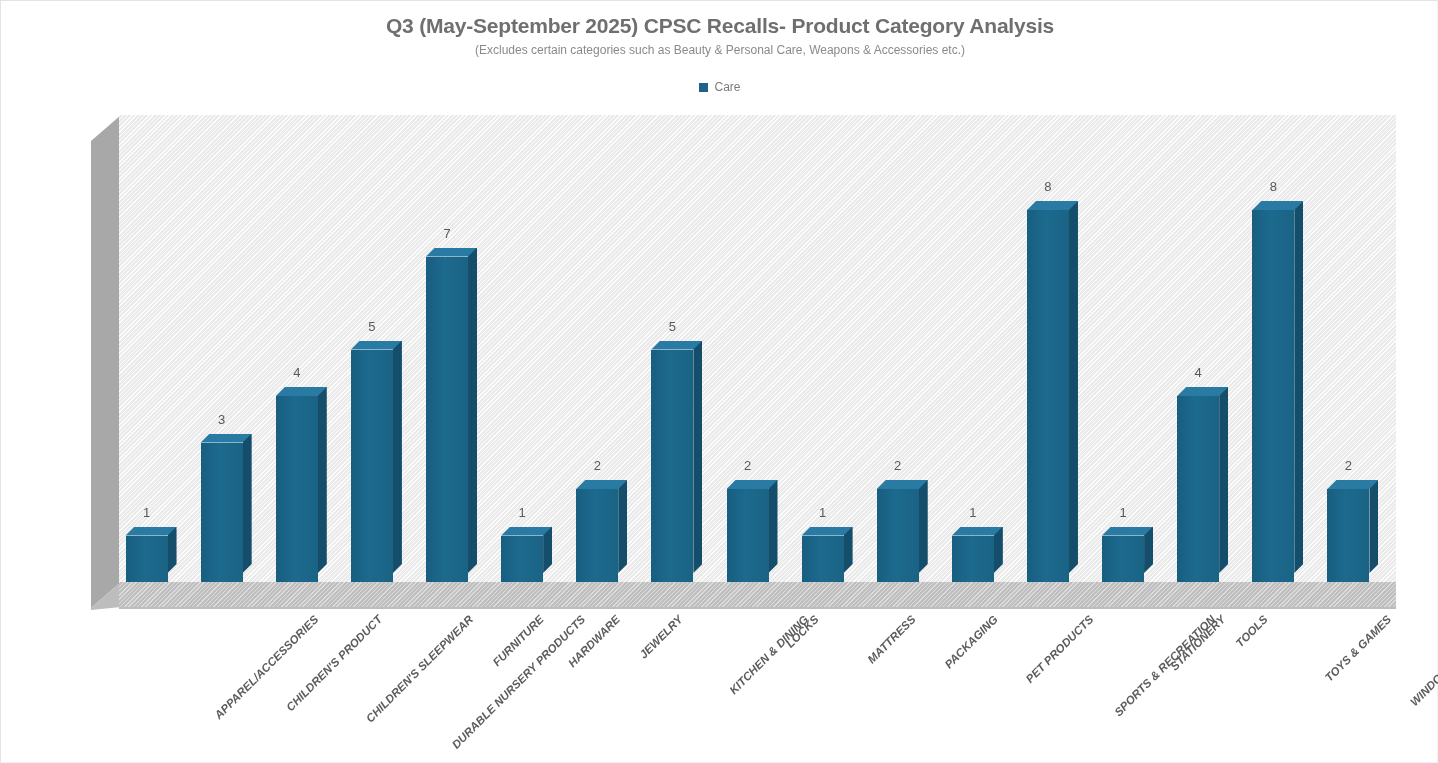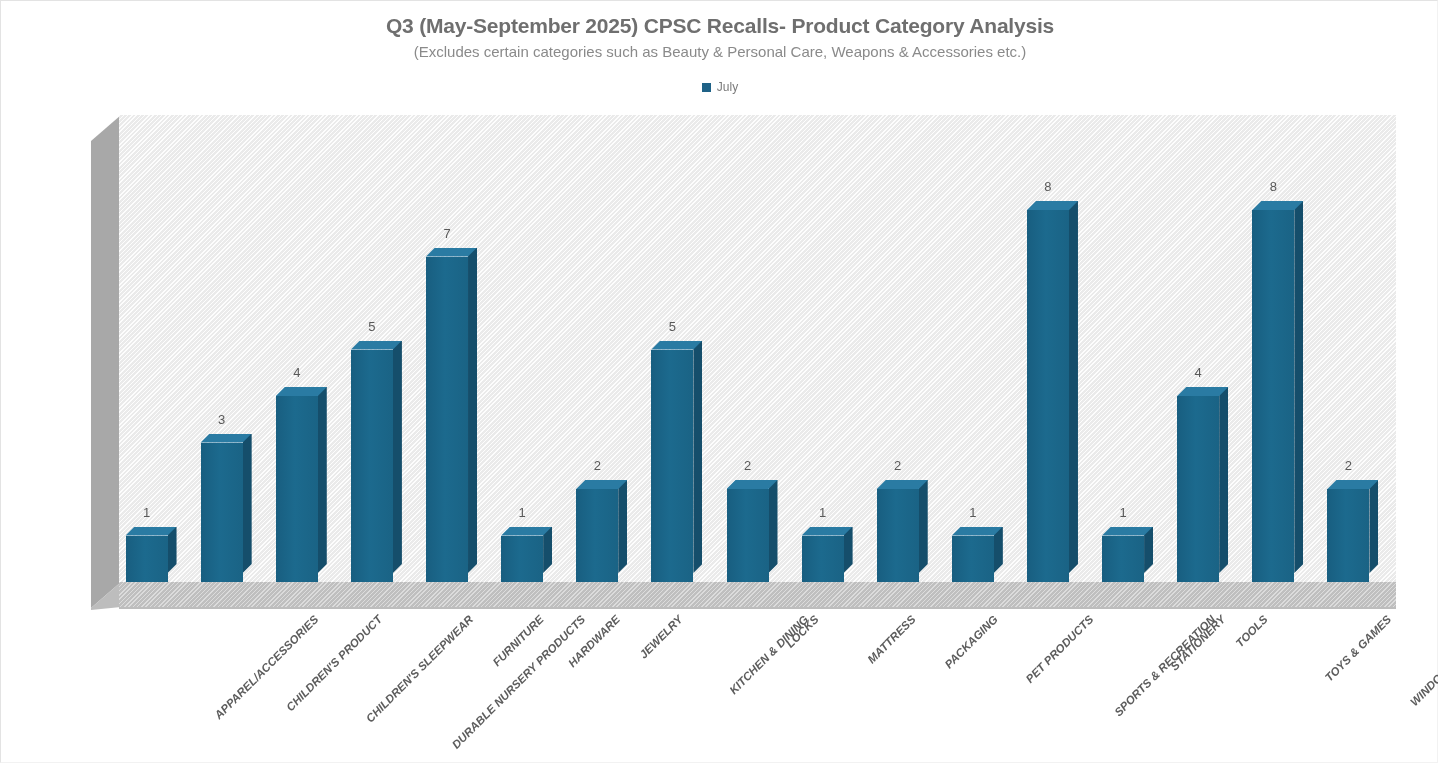--- a/index.html
+++ b/index.html
@@ -38,21 +38,21 @@
     color: #6f6f6f;
     letter-spacing: -0.2px;
     white-space: nowrap;
   }
   .subtitle {
     position: absolute;
     top: 42px;
     left: 0;
     width: 1438px;
     text-align: center;
-    font-size: 15px;
+    font-size: 12px;
     color: #8a8a8a;
     white-space: nowrap;
   }
 
   
   .legend {
     position: absolute;
     top: 79px;
     left: 0;
     width: 1438px;
@@ -210,21 +210,21 @@
 </head>
 <body>
 
 <div class="canvas">
 
   <div class="title">Q3 (May-September 2025) CPSC Recalls- Product Category Analysis</div>
   <div class="subtitle">(Excludes certain categories such as Beauty &amp; Personal Care, Weapons &amp; Accessories etc.)</div>
 
   <div class="legend">
     <span class="legend-swatch" style="background: rgb(31, 98, 135);"></span>
-    <span class="legend-label">July</span>
+    <span class="legend-label">Care</span>
   </div>
 
   <div class="plot">
     <svg class="side-wall" viewBox="0 0 30 495" preserveAspectRatio="none">
       <polygon points="0,26 30,0 30,467 0,493" fill="#a8a8a8"></polygon>
       <polygon points="0,493 30,467 30,492 0,495" fill="#bdbdbd"></polygon>
     </svg>
 
     <div class="wall"></div>
     <div class="floor"></div>

